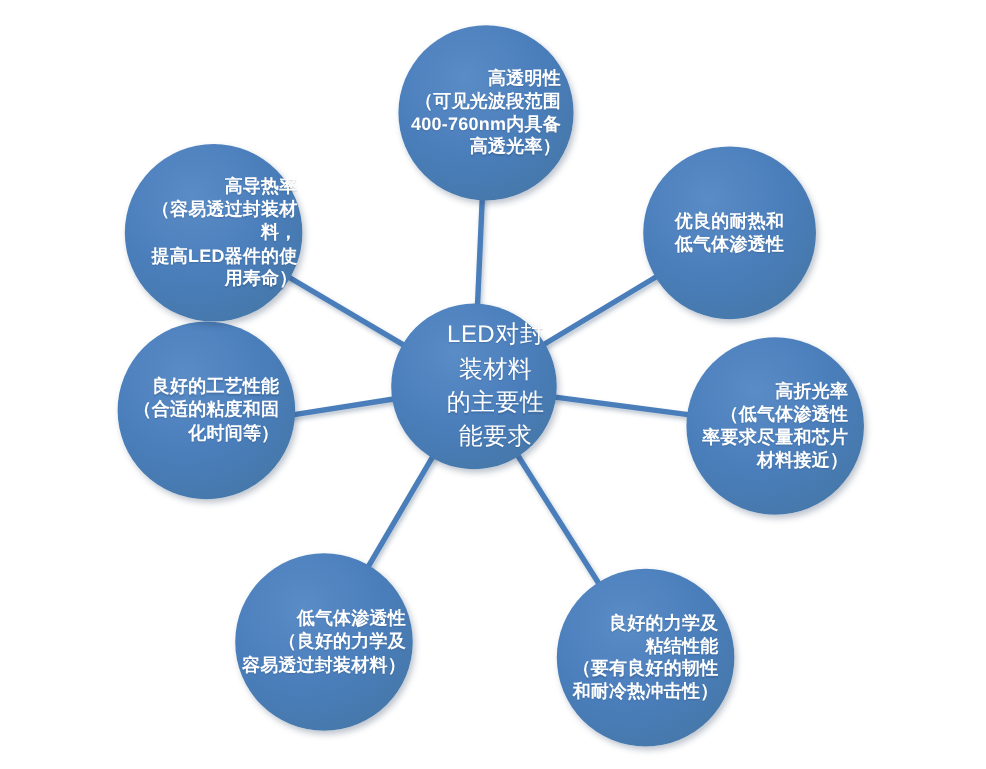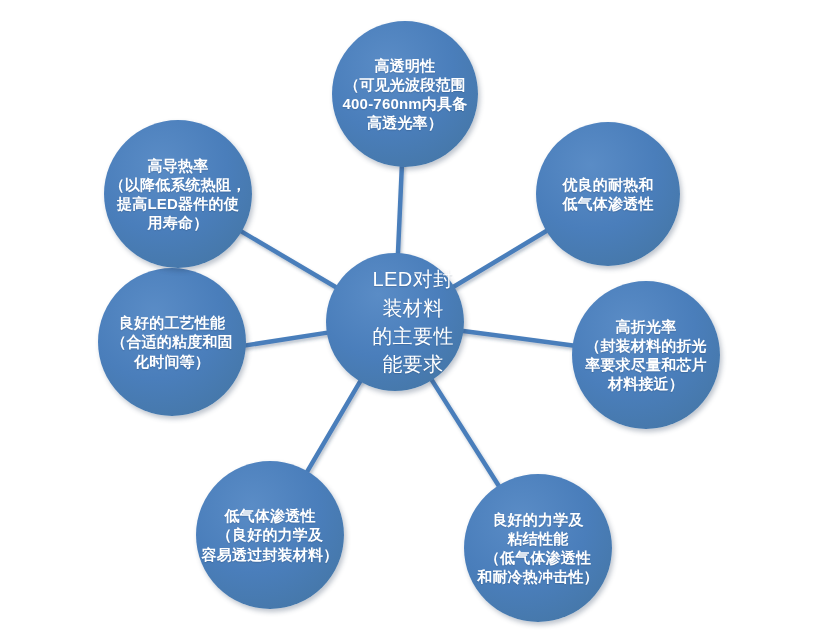--- a/index.html
+++ b/index.html
@@ -46,20 +46,21 @@
   }
   .node.center .node-label {
     font-size: 20px;
     font-weight: normal;
     line-height: 1.42;
     letter-spacing: 0.4px;
     margin-left: 36px;
   }
   .node.leaf .node-label {
     font-size: 15px;
+    text-align: right;
   }
 </style>
 </head>
 <body>
 
 <div id="canvas">
 
   <svg id="edges" viewBox="0 0 822 641" xmlns="http://www.w3.org/2000/svg">
     <defs>
       <filter id="edgeShadow" x="-30%" y="-30%" width="160%" height="160%">
@@ -83,43 +84,43 @@
 （可见光波段范围
 400-760nm内具备
 高透光率）</span>
       </div>
       <div class="node leaf" style="left: 536px; top: 122px; width: 144px; height: 144px;">
         <span class="node-label">优良的耐热和
 低气体渗透性</span>
       </div>
       <div class="node leaf" style="left: 572px; top: 281px; width: 148px; height: 148px;">
         <span class="node-label">高折光率
-（封装材料的折光
+（低气体渗透性
 率要求尽量和芯片
 材料接近）</span>
       </div>
       <div class="node leaf" style="left: 464px; top: 474px; width: 148px; height: 148px;">
         <span class="node-label">良好的力学及
 粘结性能
-（低气体渗透性
+（要有良好的韧性
 和耐冷热冲击性）</span>
       </div>
       <div class="node leaf" style="left: 196px; top: 461px; width: 148px; height: 148px;">
         <span class="node-label">低气体渗透性
 （良好的力学及
 容易透过封装材料）</span>
       </div>
       <div class="node leaf" style="left: 98px; top: 268px; width: 148px; height: 148px;">
         <span class="node-label">良好的工艺性能
 （合适的粘度和固
 化时间等）</span>
       </div>
       <div class="node leaf" style="left: 104px; top: 120px; width: 148px; height: 148px;">
         <span class="node-label">高导热率
-（以降低系统热阻，
+（容易透过封装材料，
 提高LED器件的使
 用寿命）</span>
       </div>
       <div class="node center" style="left: 326px; top: 253px; width: 138px; height: 138px;">
         <span class="node-label">LED对封装材料
 的主要性能要求</span>
       </div>
     </div>
 
 </div>

